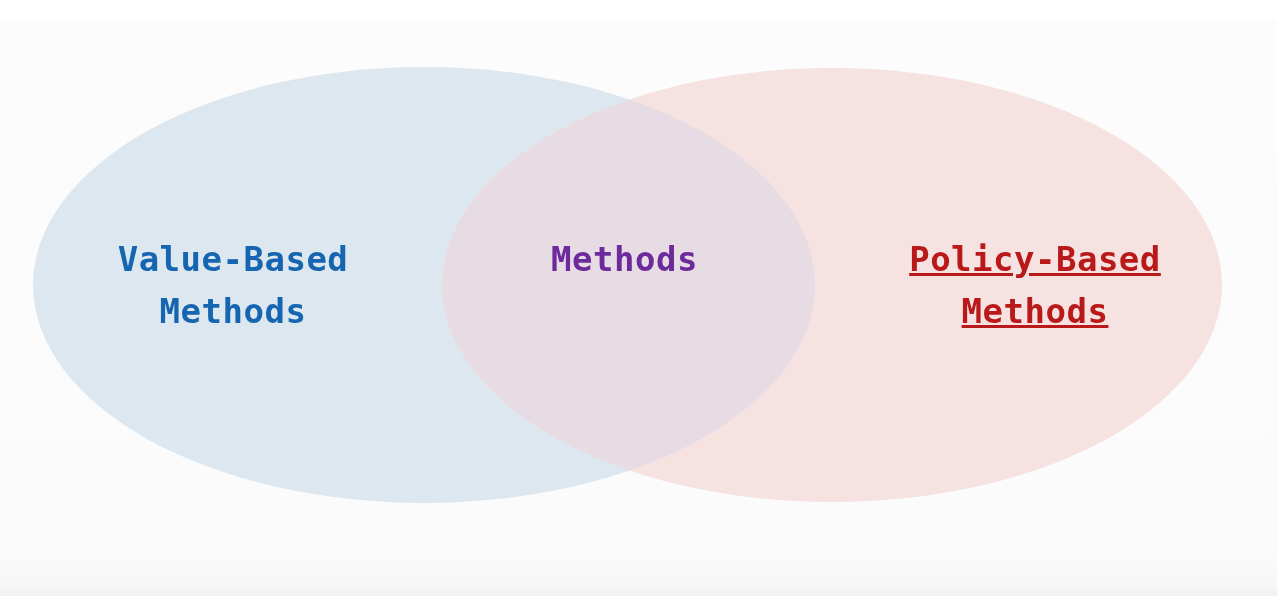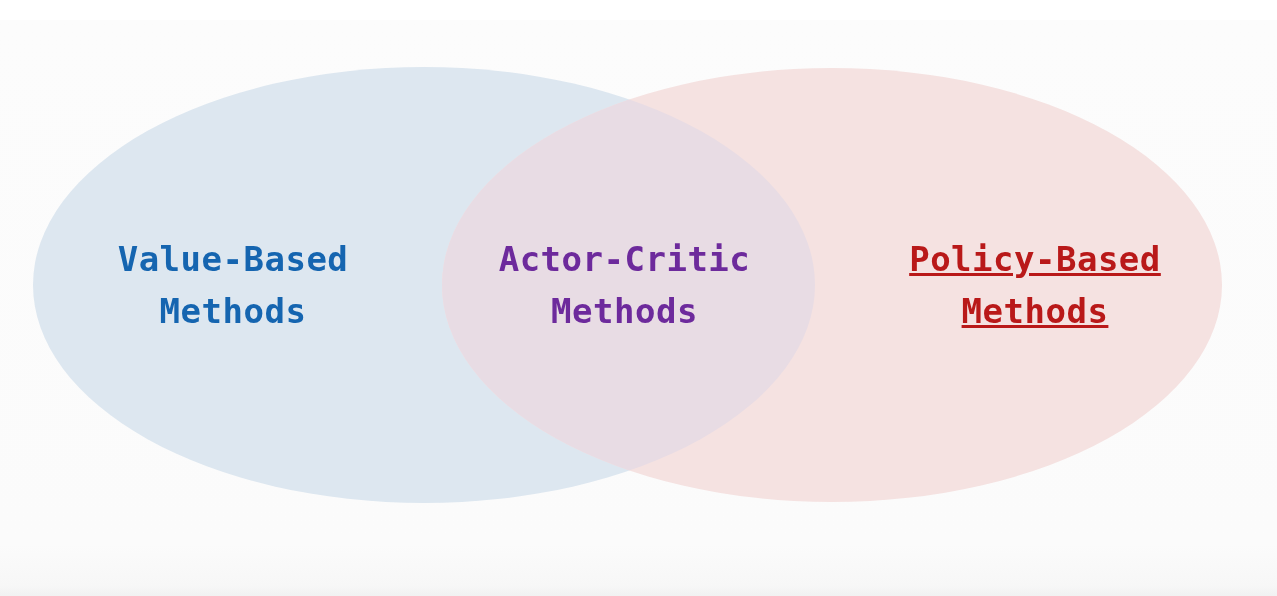--- a/index.html
+++ b/index.html
@@ -107,21 +107,20 @@
   </svg>
 
   <div id="bg-bottom-edge"></div>
 
   <div class="venn-label" id="label-value-based">
     <span class="line">Value-Based</span>
     <span class="line">Methods</span>
   </div>
 
   <div class="venn-label" id="label-actor-critic">
-    <span class="line">Actor-Critic</span>
     <span class="line">Methods</span>
   </div>
 
   <div class="venn-label" id="label-policy-based">
     <span class="line">Policy-Based</span>
     <span class="line">Methods</span>
   </div>
 
 </div>
 

